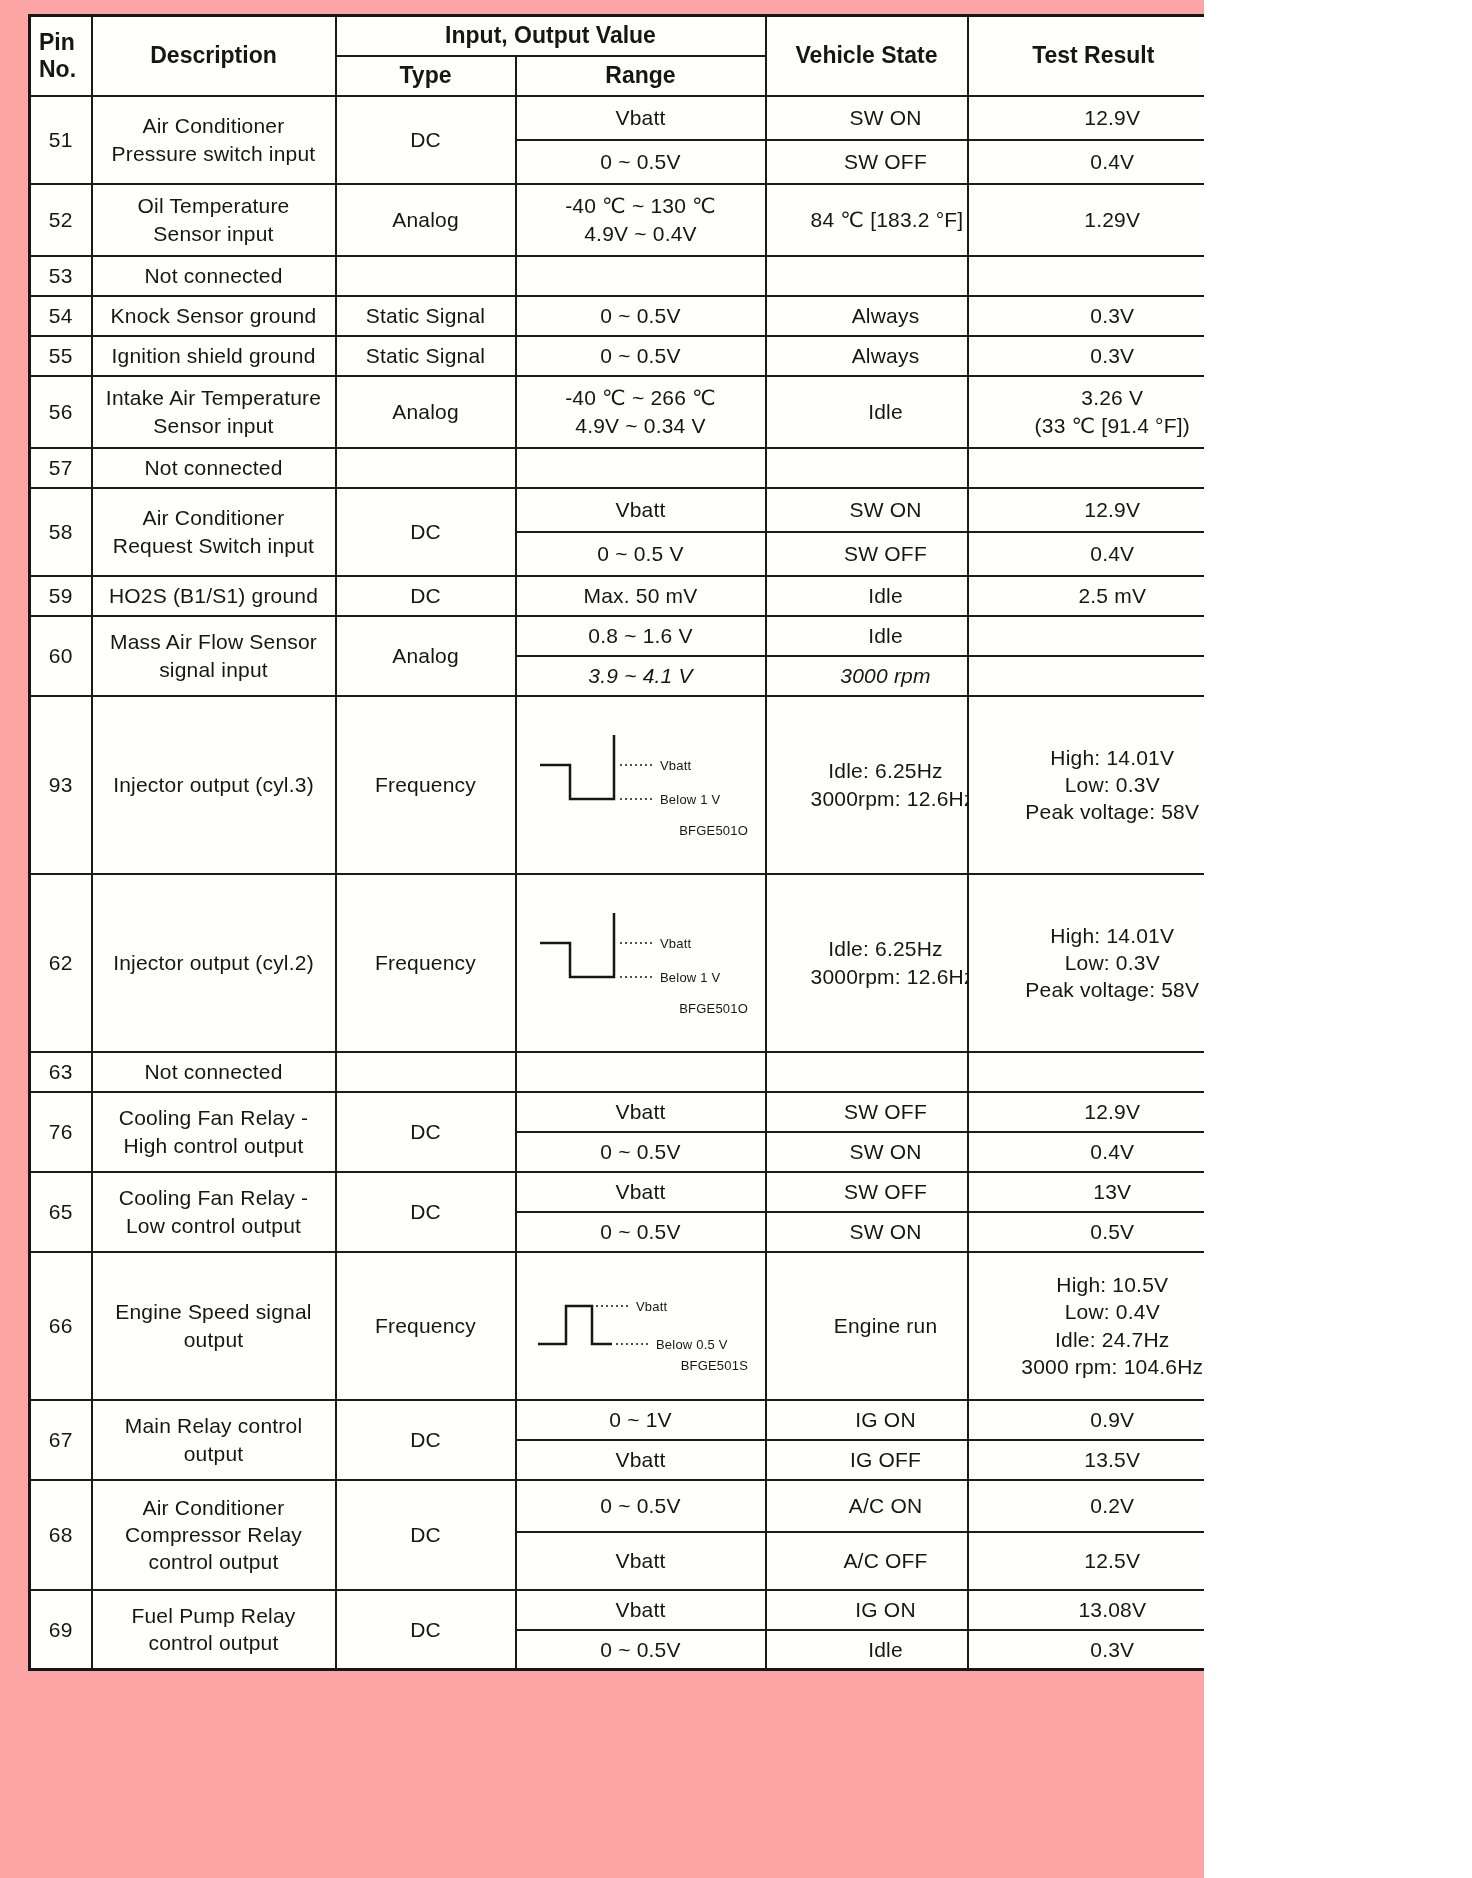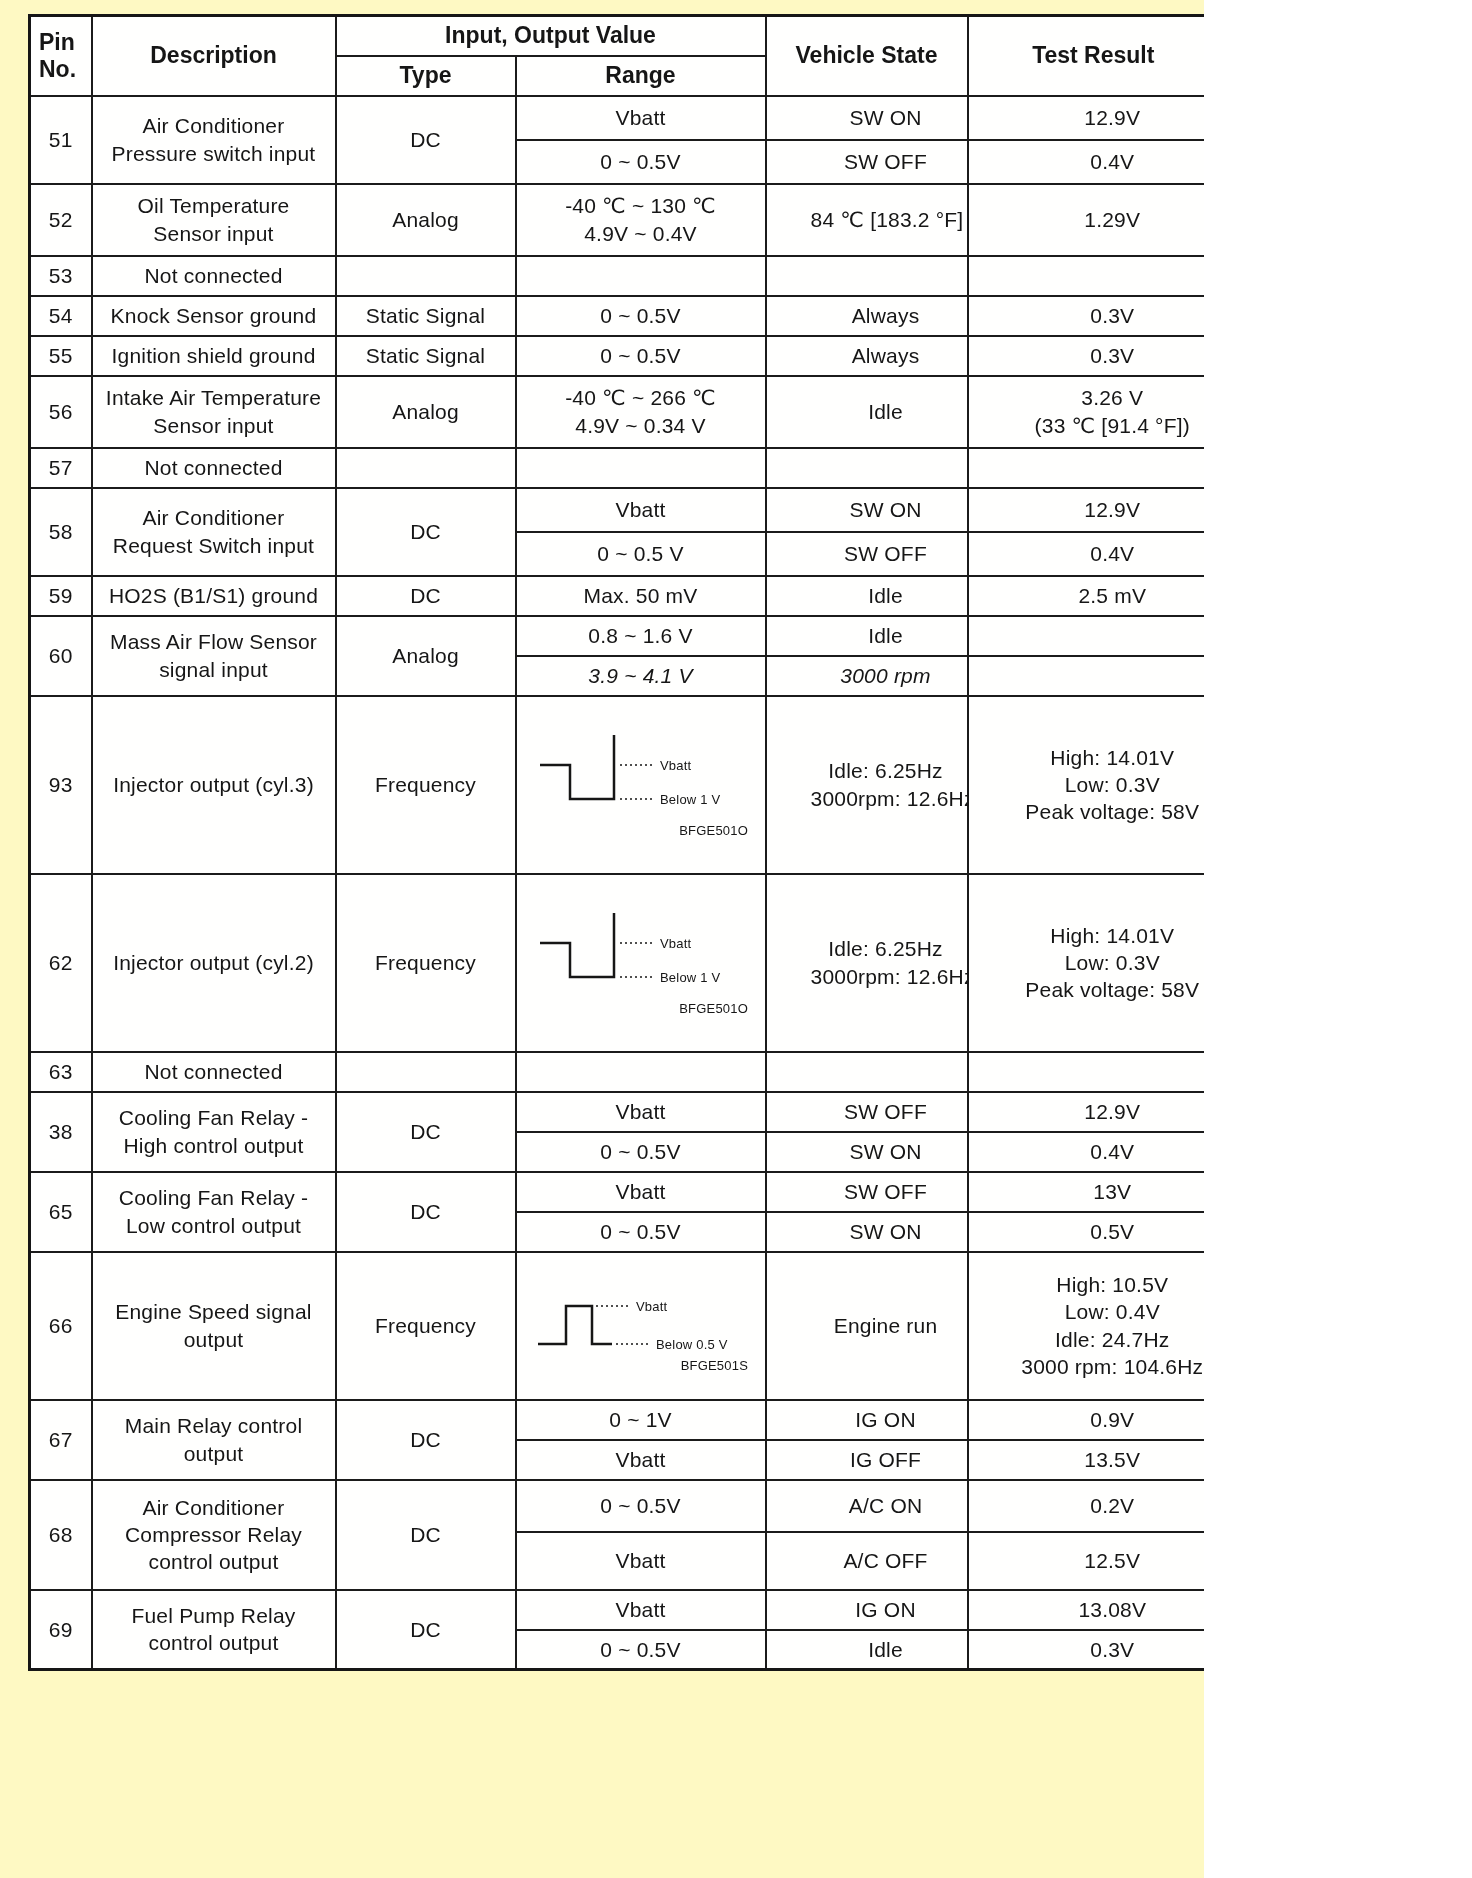--- a/index.html
+++ b/index.html
@@ -5,21 +5,21 @@
 <style>
   html,body{margin:0;padding:0;}
   body{
     width:1472px;height:1878px;
     background:#ffffff;
     font-family:"Liberation Sans","DejaVu Sans",sans-serif;
     color:#161616;
     -webkit-font-smoothing:antialiased;
   }
   .page{
-    position:relative;width:1204px;height:1878px;background:#fef9c3;overflow:hidden;
+    position:relative;width:1204px;height:1878px;background:#fca5a5;overflow:hidden;
   }
   table.pin-table{
     position:absolute;left:28px;top:14px;width:1190px;
     border-collapse:collapse;table-layout:fixed;
     border:3px solid #161616;
     background:#fffffe;
   }
   .pin-table th,.pin-table td{
     border:2px solid #1b1b1b;
     text-align:center;vertical-align:middle;
@@ -199,21 +199,21 @@
         </tr>
         <tr style="height: 40px;">
           <td>63</td>
           <td>Not connected</td>
           <td></td>
           <td></td>
           <td class="state-cell"></td>
           <td class="result-cell"></td>
         </tr>
         <tr style="height: 40px;">
-          <td rowspan="2">38</td>
+          <td rowspan="2">76</td>
           <td rowspan="2">Cooling Fan Relay -<br>High control output</td>
           <td rowspan="2">DC</td>
           <td>Vbatt</td>
           <td class="state-cell">SW OFF</td>
           <td class="result-cell">12.9V</td>
         </tr>
         <tr style="height: 40px;">
           <td>0 ~ 0.5V</td>
           <td class="state-cell">SW ON</td>
           <td class="result-cell">0.4V</td>

